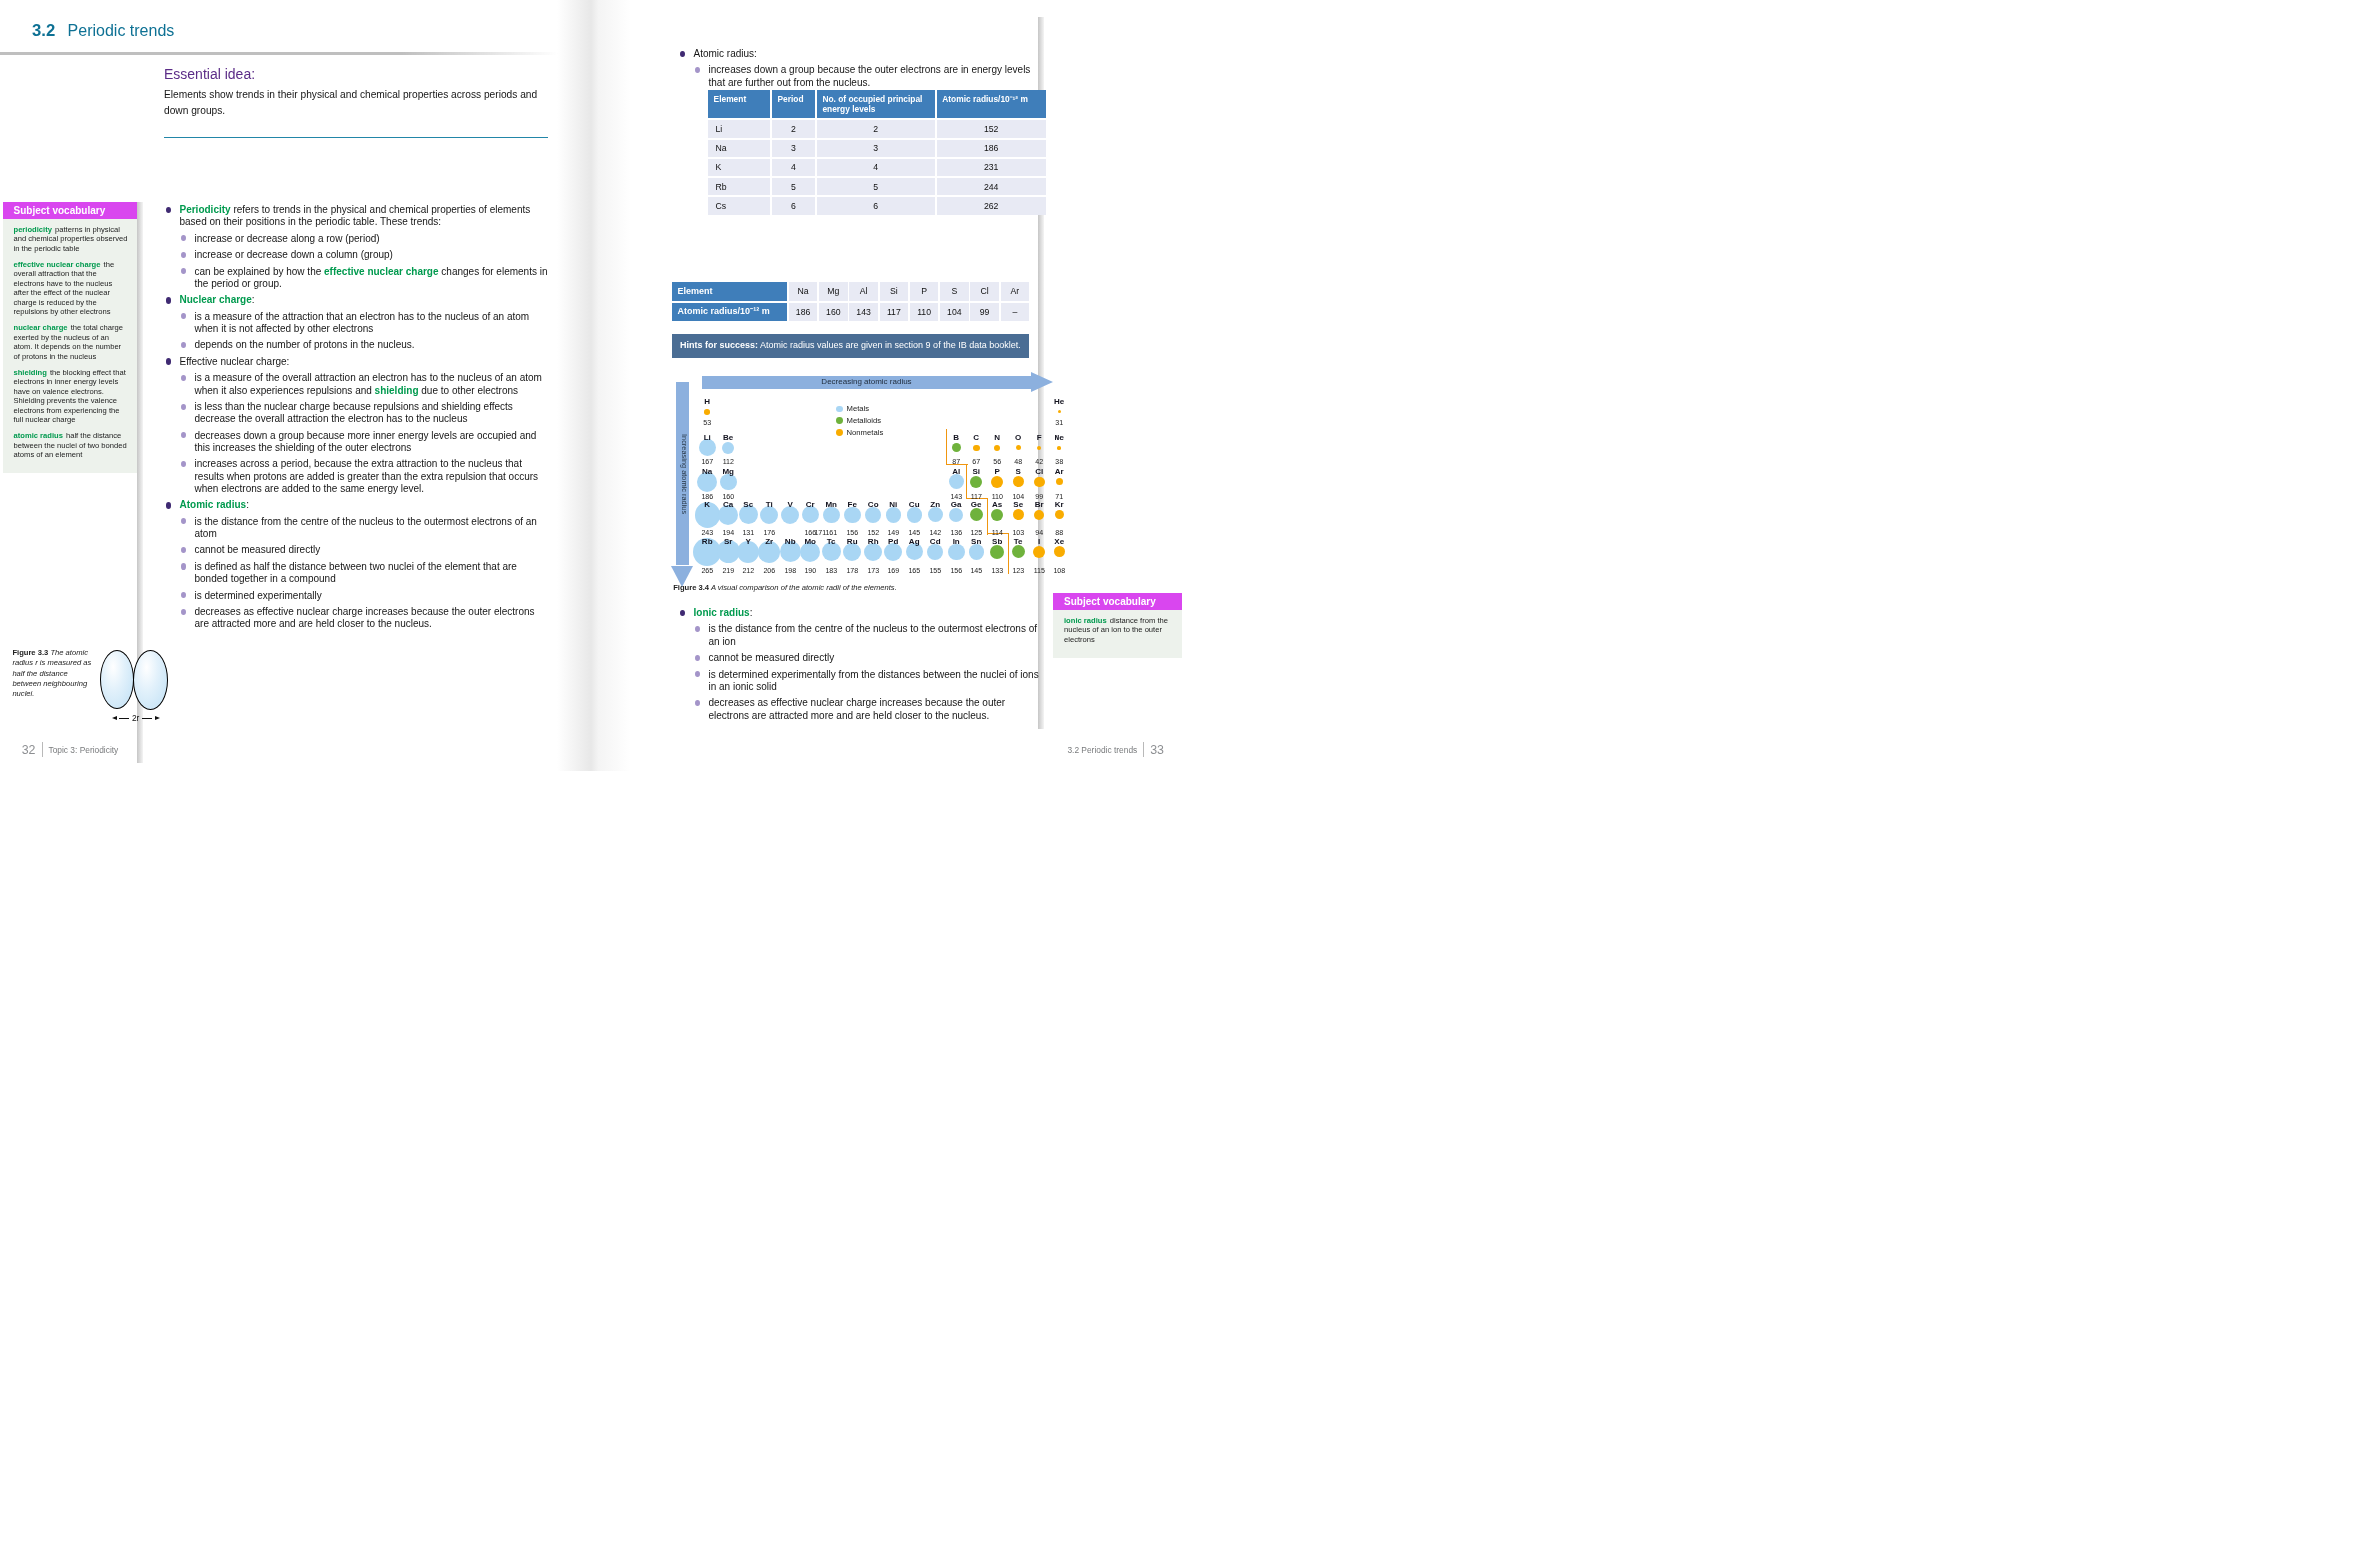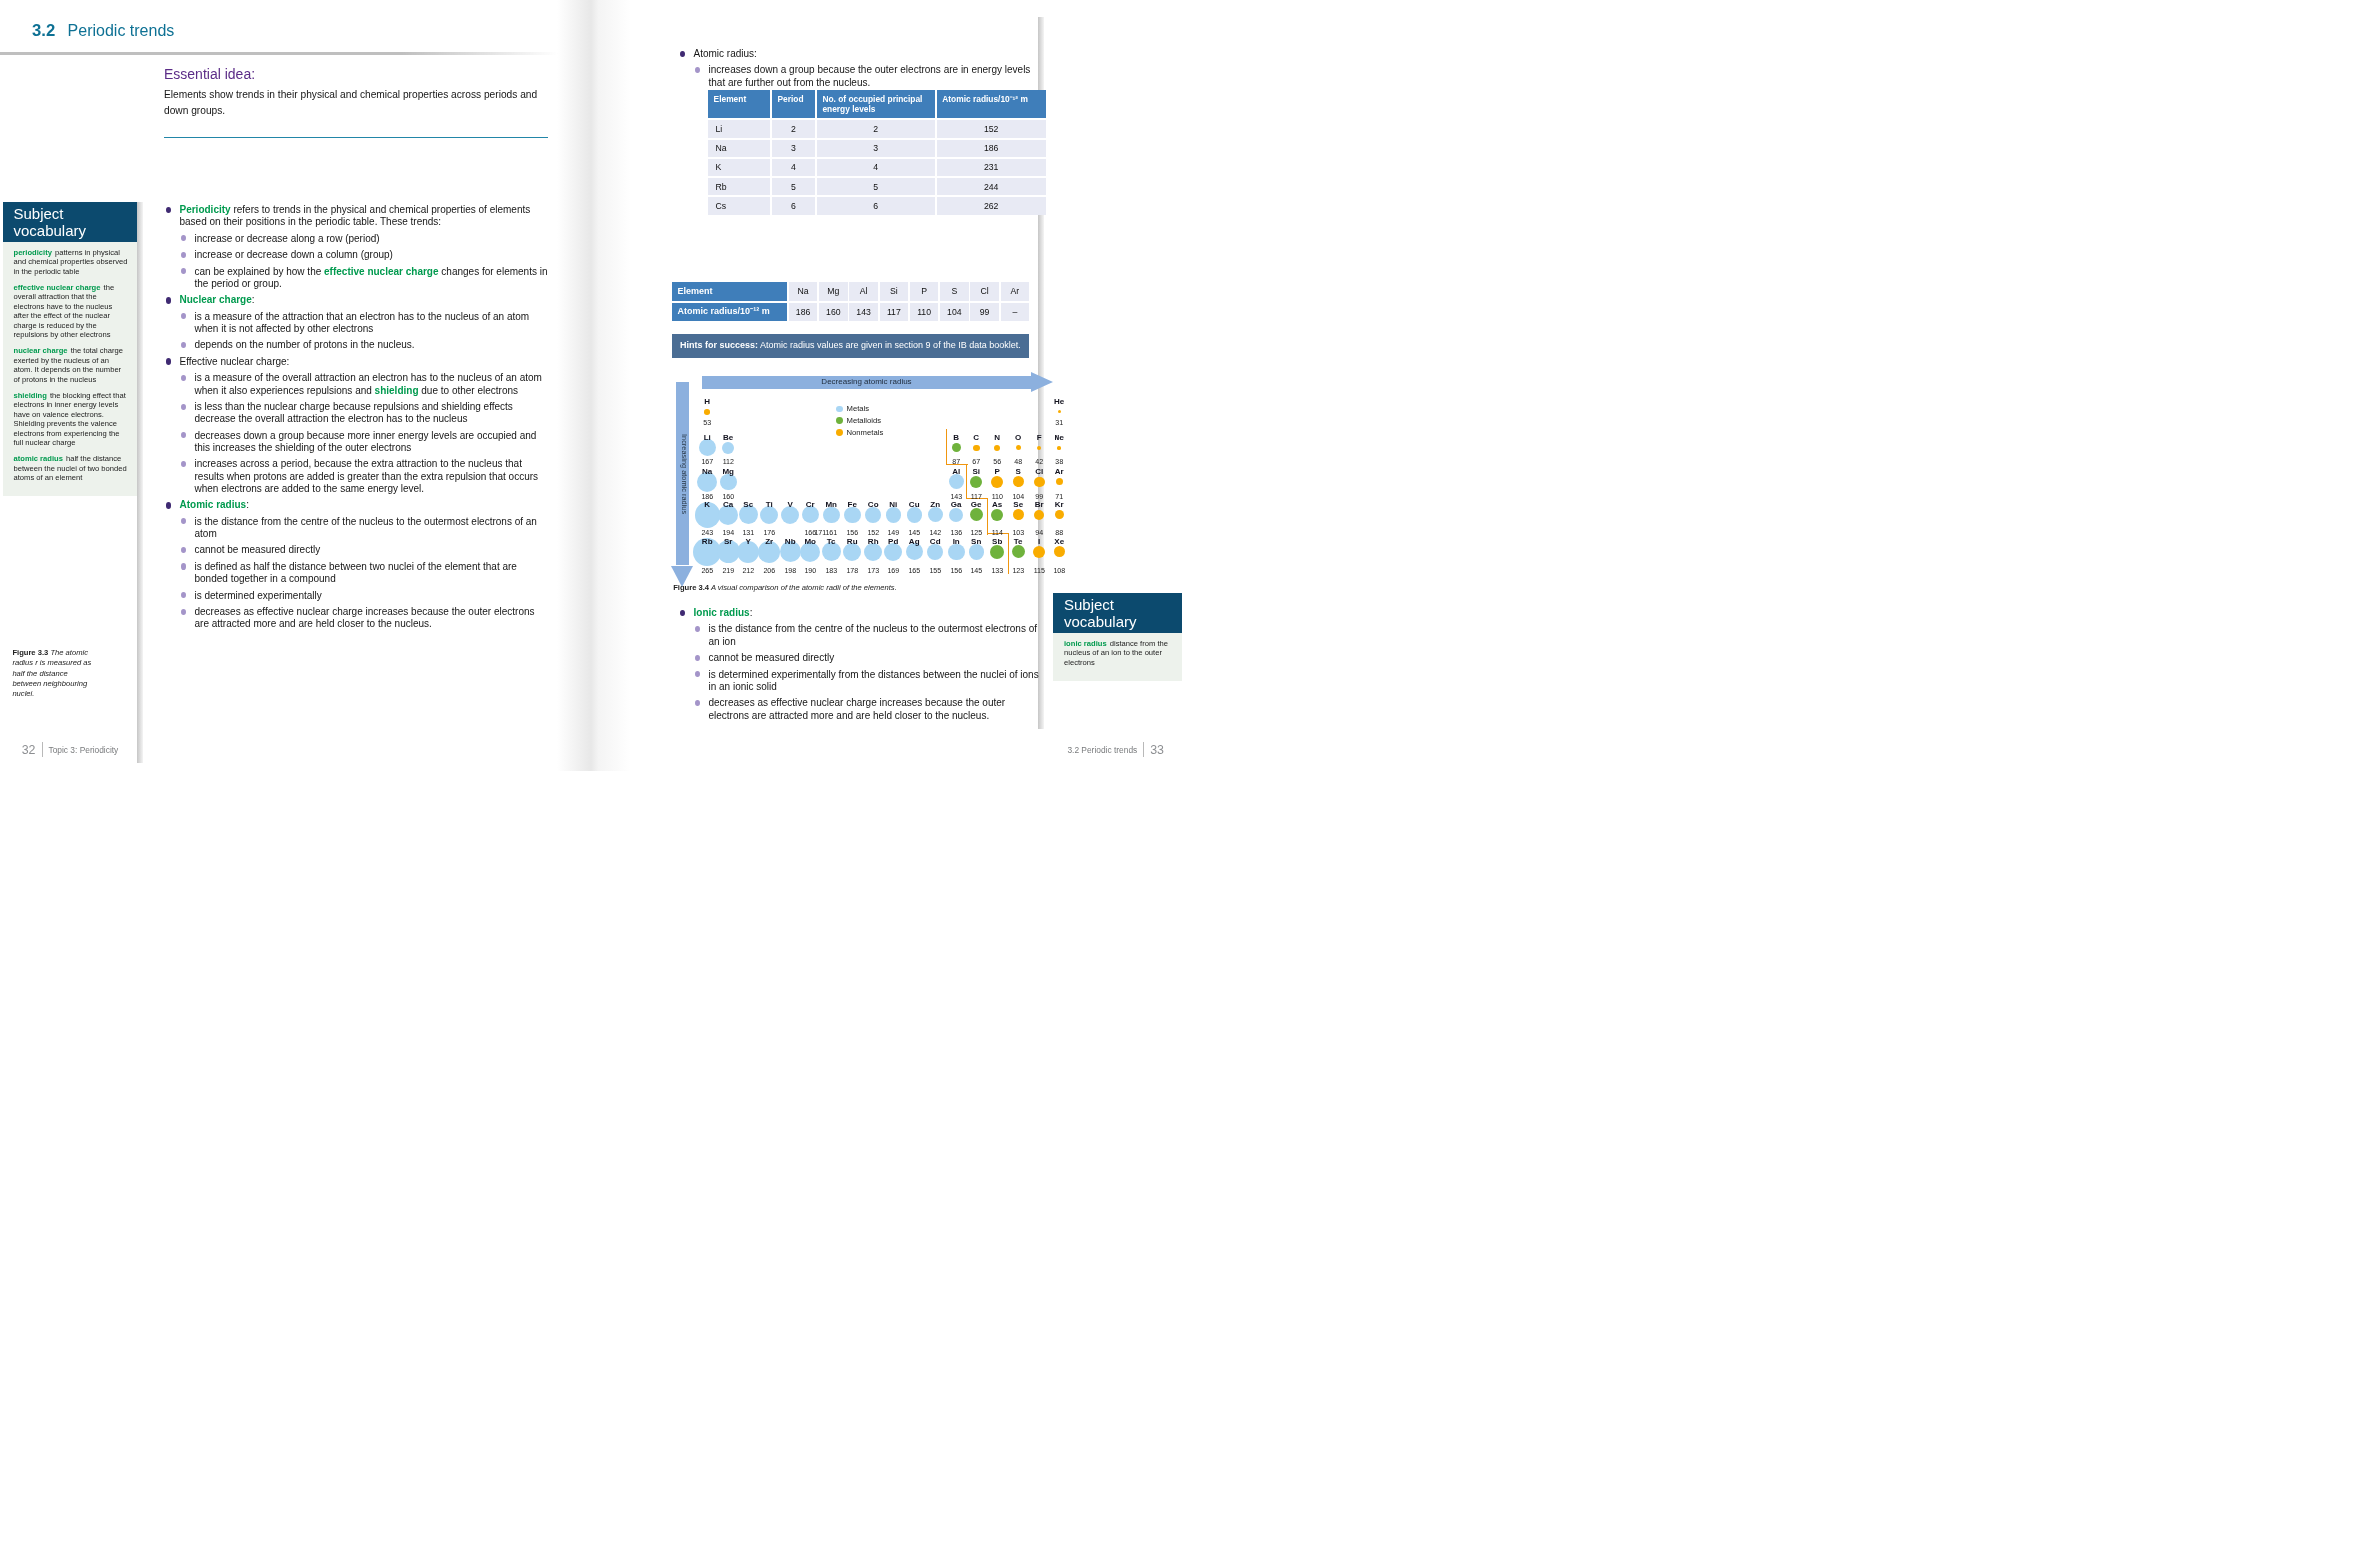--- a/index.html
+++ b/index.html
@@ -24,21 +24,21 @@
   
   .blist{font-size:10px;line-height:1.22;color:#161616;}
   .blist-left{left:164px;top:204px;width:385px;}
   .b1{position:relative;padding-left:15.5px;margin:0 0 4.3px 0;}
   .b1::before{content:"";position:absolute;left:1.9px;top:2.5px;width:5.6px;height:6.8px;border-radius:50%;background:#3f2a72;}
   .b2{position:relative;padding-left:15.5px;margin:4.3px 0 4.3px 15px;}
   .b2::before{content:"";position:absolute;left:1.9px;top:2.5px;width:5px;height:6.2px;border-radius:50%;background:#a495c9;}
   .bafter{margin:4.3px 0 4.3px 30px;}
   .g{color:#009a4e;font-weight:bold;}
   
-  .vocab-bar{background:#0c4a6e;color:#fff;font-weight:normal;font-size:15px;padding:3.1px 6.2px 3.1px 11px;}
+  .vocab-bar{background:#d946ef;color:#fff;font-weight:bold;font-size:10px;padding:3.1px 6.2px 3.1px 11px;}
   .vocab-body{background:#edf2ec;padding:5.6px 8.7px 7.4px 11px;font-size:7.6px;line-height:1.26;color:#222;}
   .vitem{margin-bottom:6.2px;}
   .vterm{color:#009a4e;font-weight:bold;padding-right:3.1px;}
   
   .fig-cap{font-size:7.6px;line-height:1.35;color:#222;font-style:italic;}
   .fig-cap b{font-style:normal;}
   .atom{position:absolute;border:1.2px solid #000;border-radius:50%;
     background:radial-gradient(ellipse at 38% 28%,#ffffff 0%,#e2f1fb 40%,#bfe0f5 100%);}
   .tr-arrow{display:flex;align-items:center;gap:2.5px;font-size:8.4px;color:#111;}
   .aline{height:1px;background:#111;flex:1;}
@@ -124,20 +124,31 @@
         <div class="vitem"><span class="vterm">effective nuclear charge</span><span>the overall attraction that the electrons have to the nucleus after the effect of the nuclear charge is reduced by the repulsions by other electrons</span></div>
         <div class="vitem"><span class="vterm">nuclear charge</span><span>the total charge exerted by the nucleus of an atom. It depends on the number of protons in the nucleus</span></div>
         <div class="vitem"><span class="vterm">shielding</span><span>the blocking effect that electrons in inner energy levels have on valence electrons. Shielding prevents the valence electrons from experiencing the full nuclear charge</span></div>
         <div class="vitem"><span class="vterm">atomic radius</span><span>half the distance between the nuclei of two bonded atoms of an element</span></div>
       </div>
   </div>
 
   <div class="abs fig-cap" style="left:12.4px;top:648px;width:79px;">
     <b>Figure 3.3</b>
     <span>The atomic radius r is measured as half the distance between neighbouring nuclei.</span>
+  </div>
+  <div class="abs" style="left:93px;top:644px;width:186px;height:99px;">
+    <div class="atom" style="left:7.4px;top:6.2px;width:32px;height:57px;"></div>
+    <div class="atom" style="left:40px;top:6.2px;width:33px;height:58px;"></div>
+    <div class="abs tr-arrow" style="left:18.6px;top:69px;width:48px;">
+      <span class="ahead left"></span>
+      <span class="aline"></span>
+      <span>2r</span>
+      <span class="aline"></span>
+      <span class="ahead right"></span>
+    </div>
   </div>
 
   <div class="abs footer" style="left:21.7px;top:742px;">
     <span class="pgnum">32</span>
     <span class="fbar"></span>
     <span class="ftext">Topic 3:  Periodicity</span>
   </div>
 
   <div class="abs blist" style="left:678px;top:48px;width:371px;" id="bullet-atomic">
       <div class="b1"><span>Atomic radius:</span></div>

